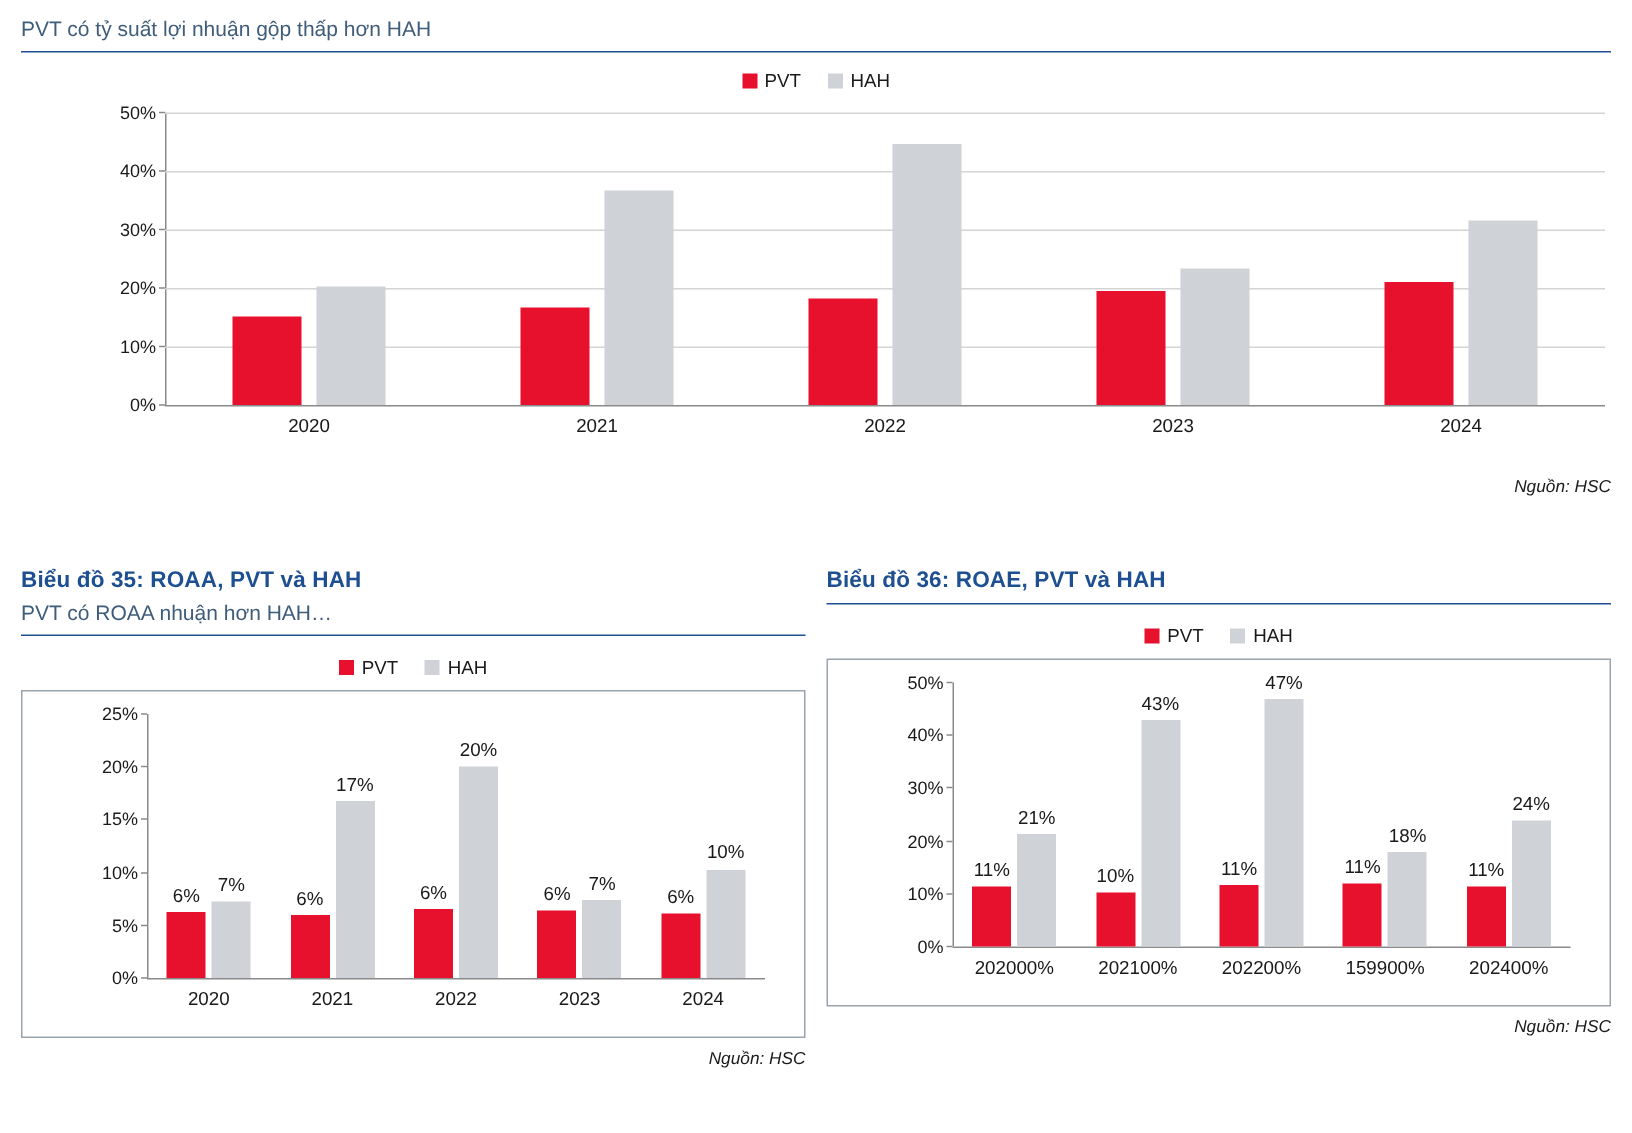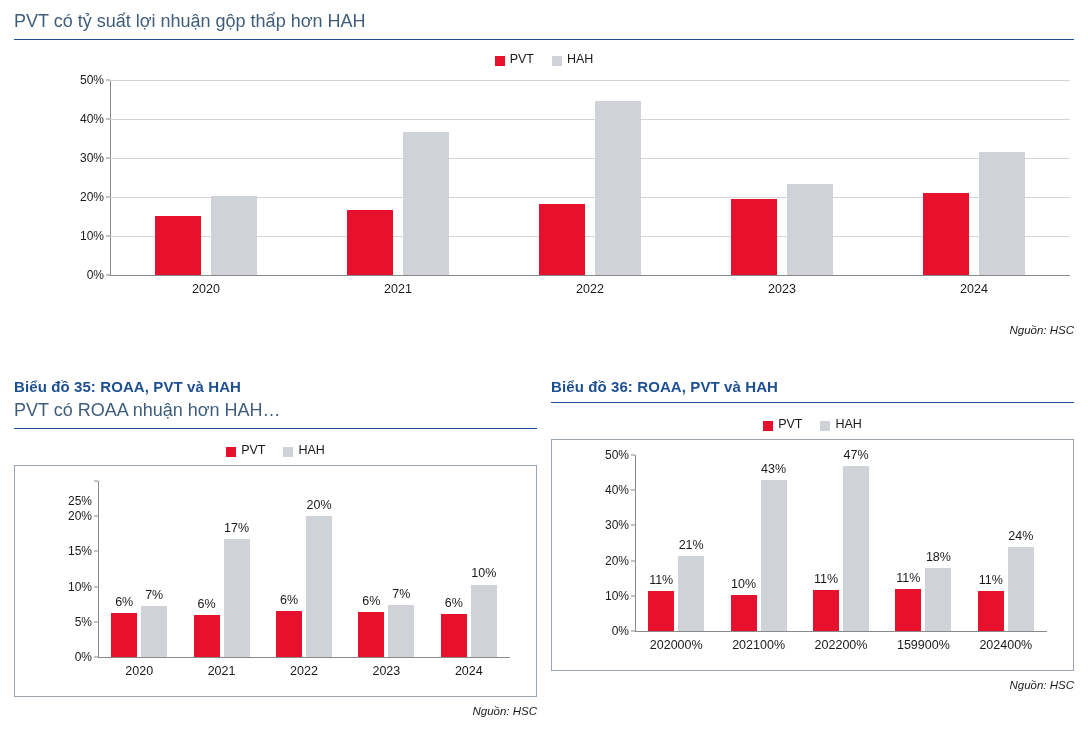--- a/index.html
+++ b/index.html
@@ -27,41 +27,41 @@
   .chart-title {
     color: #1d4f91;
     font-weight: bold;
     font-size: 15px;
     letter-spacing: 0.1px;
     margin: 0;
     padding: 0;
   }
   .chart-sub {
     color: #3f5d7a;
-    font-size: 18px;
+    font-size: 14px;
     margin: 0;
     padding: 5px 0 0 0;
   }
   .hdr-rule {
     border-bottom: 1.5px solid #1d4f91;
     margin-top: 7px;
   }
 
   
   .legend {
     display: flex;
     justify-content: center;
     align-items: center;
     gap: 18px;
     font-size: 12.5px;
     color: #1a1a1a;
   }
   .legend-item {
     display: flex;
-    align-items: flex-end;
+    align-items: center;
     gap: 5px;
   }
   .legend-swatch {
     width: 10px;
     height: 10px;
     display: inline-block;
   }
 
   
   .plot-wrap {
@@ -223,21 +223,21 @@
           <div class="ytick" style="top: 176px;">0%</div>
           <div class="tickmark" style="top: 140.8px;"></div>
           <div class="ytick" style="top: 140.8px;">5%</div>
           <div class="tickmark" style="top: 105.6px;"></div>
           <div class="ytick" style="top: 105.6px;">10%</div>
           <div class="tickmark" style="top: 70.4px;"></div>
           <div class="ytick" style="top: 70.4px;">15%</div>
           <div class="tickmark" style="top: 35.2px;"></div>
           <div class="ytick" style="top: 35.2px;">20%</div>
           <div class="tickmark" style="top: 0px;"></div>
-          <div class="ytick" style="top: 0px; margin-top: 20px;">25%</div>
+          <div class="ytick" style="top: 0px;">25%</div>
           <div class="bar" style="left: 13.2px; width: 26px; height: 43.648px; background: rgb(232, 17, 45);"></div>
           <div class="bar-label" style="left: 7.2px; width: 38px; top: 114.352px;">6%</div>
           <div class="bar" style="left: 43.2px; width: 26px; height: 50.688px; background: rgb(207, 210, 214);"></div>
           <div class="bar-label" style="left: 37.2px; width: 38px; top: 107.312px;">7%</div>
           <div class="xtick" style="left: 0px; width: 82.4px;">2020</div>
           <div class="bar" style="left: 95.6px; width: 26px; height: 41.536px; background: rgb(232, 17, 45);"></div>
           <div class="bar-label" style="left: 89.6px; width: 38px; top: 116.464px;">6%</div>
           <div class="bar" style="left: 125.6px; width: 26px; height: 117.568px; background: rgb(207, 210, 214);"></div>
           <div class="bar-label" style="left: 119.6px; width: 38px; top: 40.432px;">17%</div>
           <div class="xtick" style="left: 82.4px; width: 82.4px;">2021</div>
@@ -256,21 +256,21 @@
           <div class="bar" style="left: 372.8px; width: 26px; height: 72.512px; background: rgb(207, 210, 214);"></div>
           <div class="bar-label" style="left: 366.8px; width: 38px; top: 85.488px;">10%</div>
           <div class="xtick" style="left: 329.6px; width: 82.4px;">2024</div>
         </div>
     </div>
 
     <div class="source" style="margin-top:8px;">Nguồn: HSC</div>
   </div>
 
   <div style="position:absolute; left:551px; top:378px; width:523px;">
-    <div class="chart-title">Biểu đồ 36: ROAA, PVT và HAH</div>
+    <div class="chart-title">Biểu đồ 36: ROAE, PVT và HAH</div>
     <div class="hdr-rule"></div>
 
     <div class="legend" style="margin-top:14px;">
       <span class="legend-item">
         <span class="legend-swatch" style="background:#e8112d;"></span>
         <span>PVT</span>
       </span>
       <span class="legend-item">
         <span class="legend-swatch" style="background:#cfd2d6;"></span>
         <span>HAH</span>

